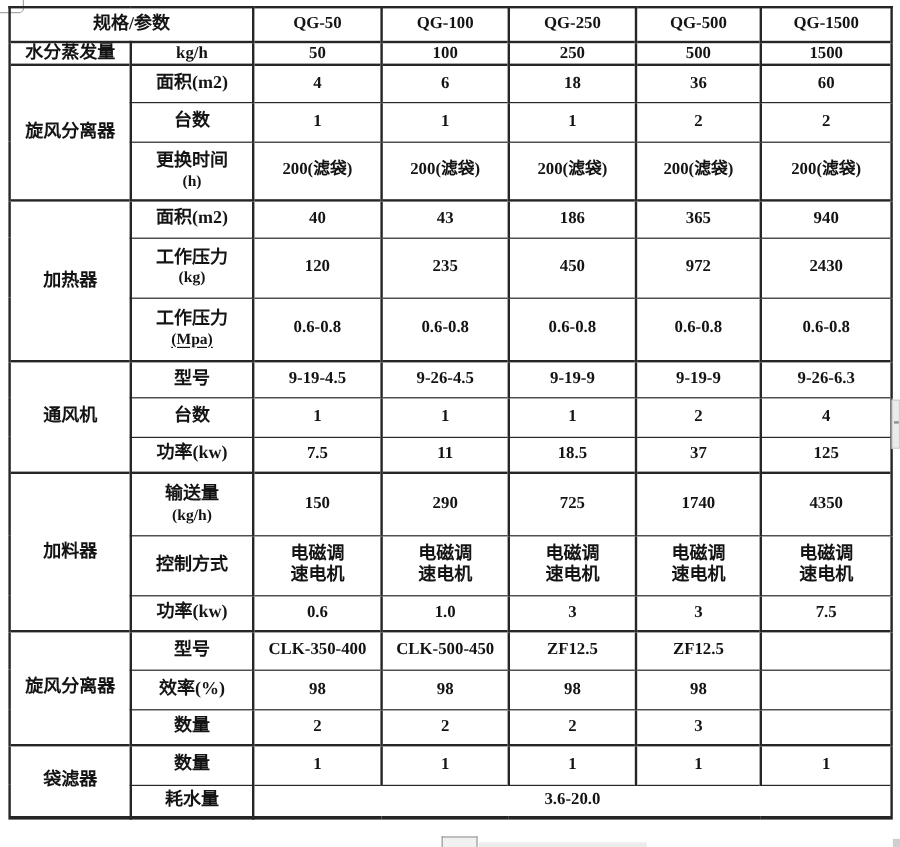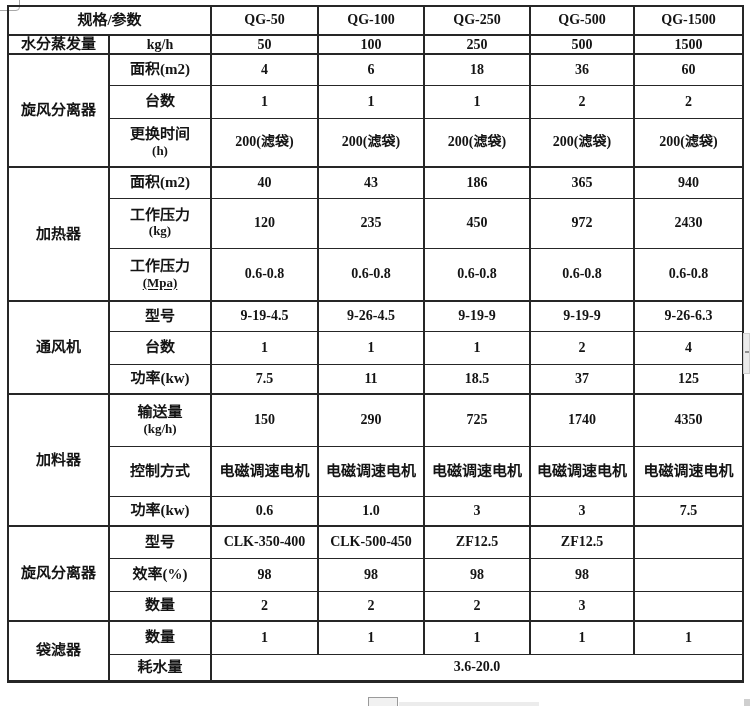--- a/index.html
+++ b/index.html
@@ -12,21 +12,21 @@
     border-collapse:collapse;table-layout:fixed;
     border:2px solid #262626;border-bottom-width:3px;
   }
   td{
     border:1px solid #262626;border-left-width:2px;border-right-width:2px;
     text-align:center;vertical-align:middle;font-weight:700;
     font-size:14px;line-height:1.15;padding:0 2px;overflow:hidden;
   }
   tr.sec > td{border-top-width:2px;margin-top:12px;}
   td.cn{font-size:15px;}
-  td.wrap{padding:0 3px;}
+  td.wrap{padding:0 25px;font-family:Liberation Mono, monospace;}
   .l2{font-size:13px;}
   .misspell{
     text-decoration-line:underline;
     text-decoration-style:wavy;
     text-decoration-color:#e8130c;
     text-decoration-thickness:1px;
     text-underline-offset:2px;
     text-decoration:underline;
   }
   

